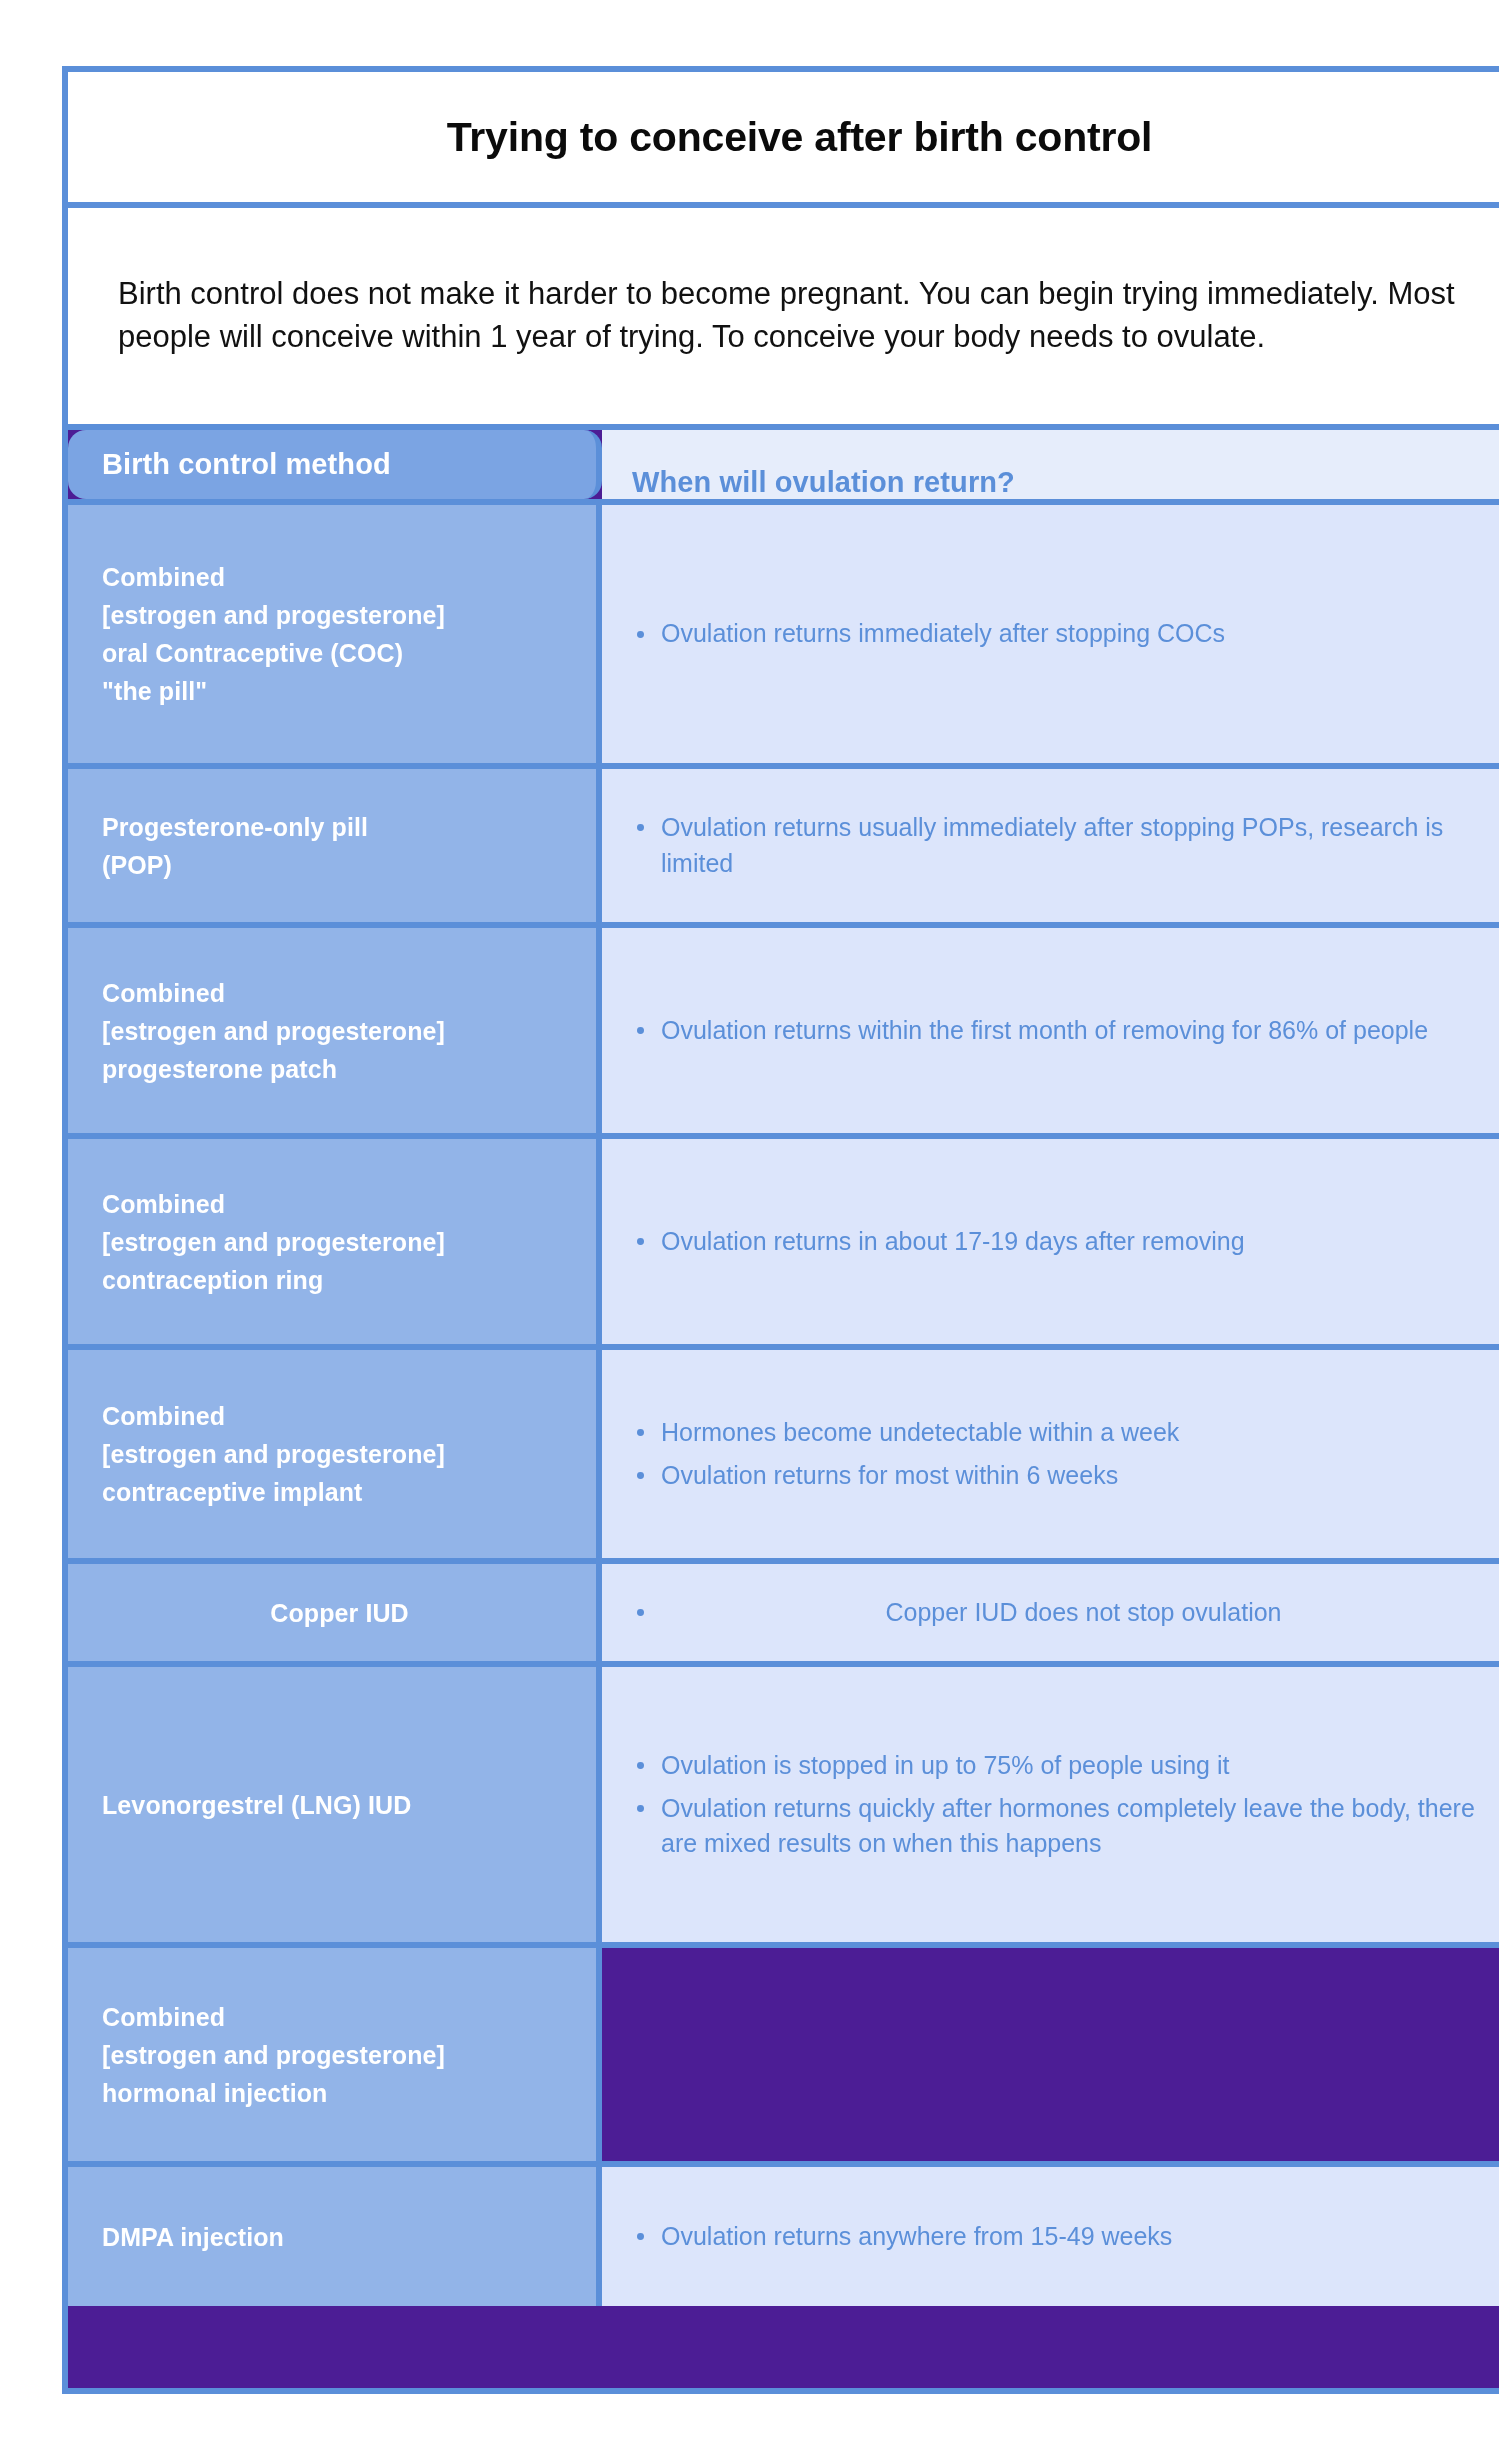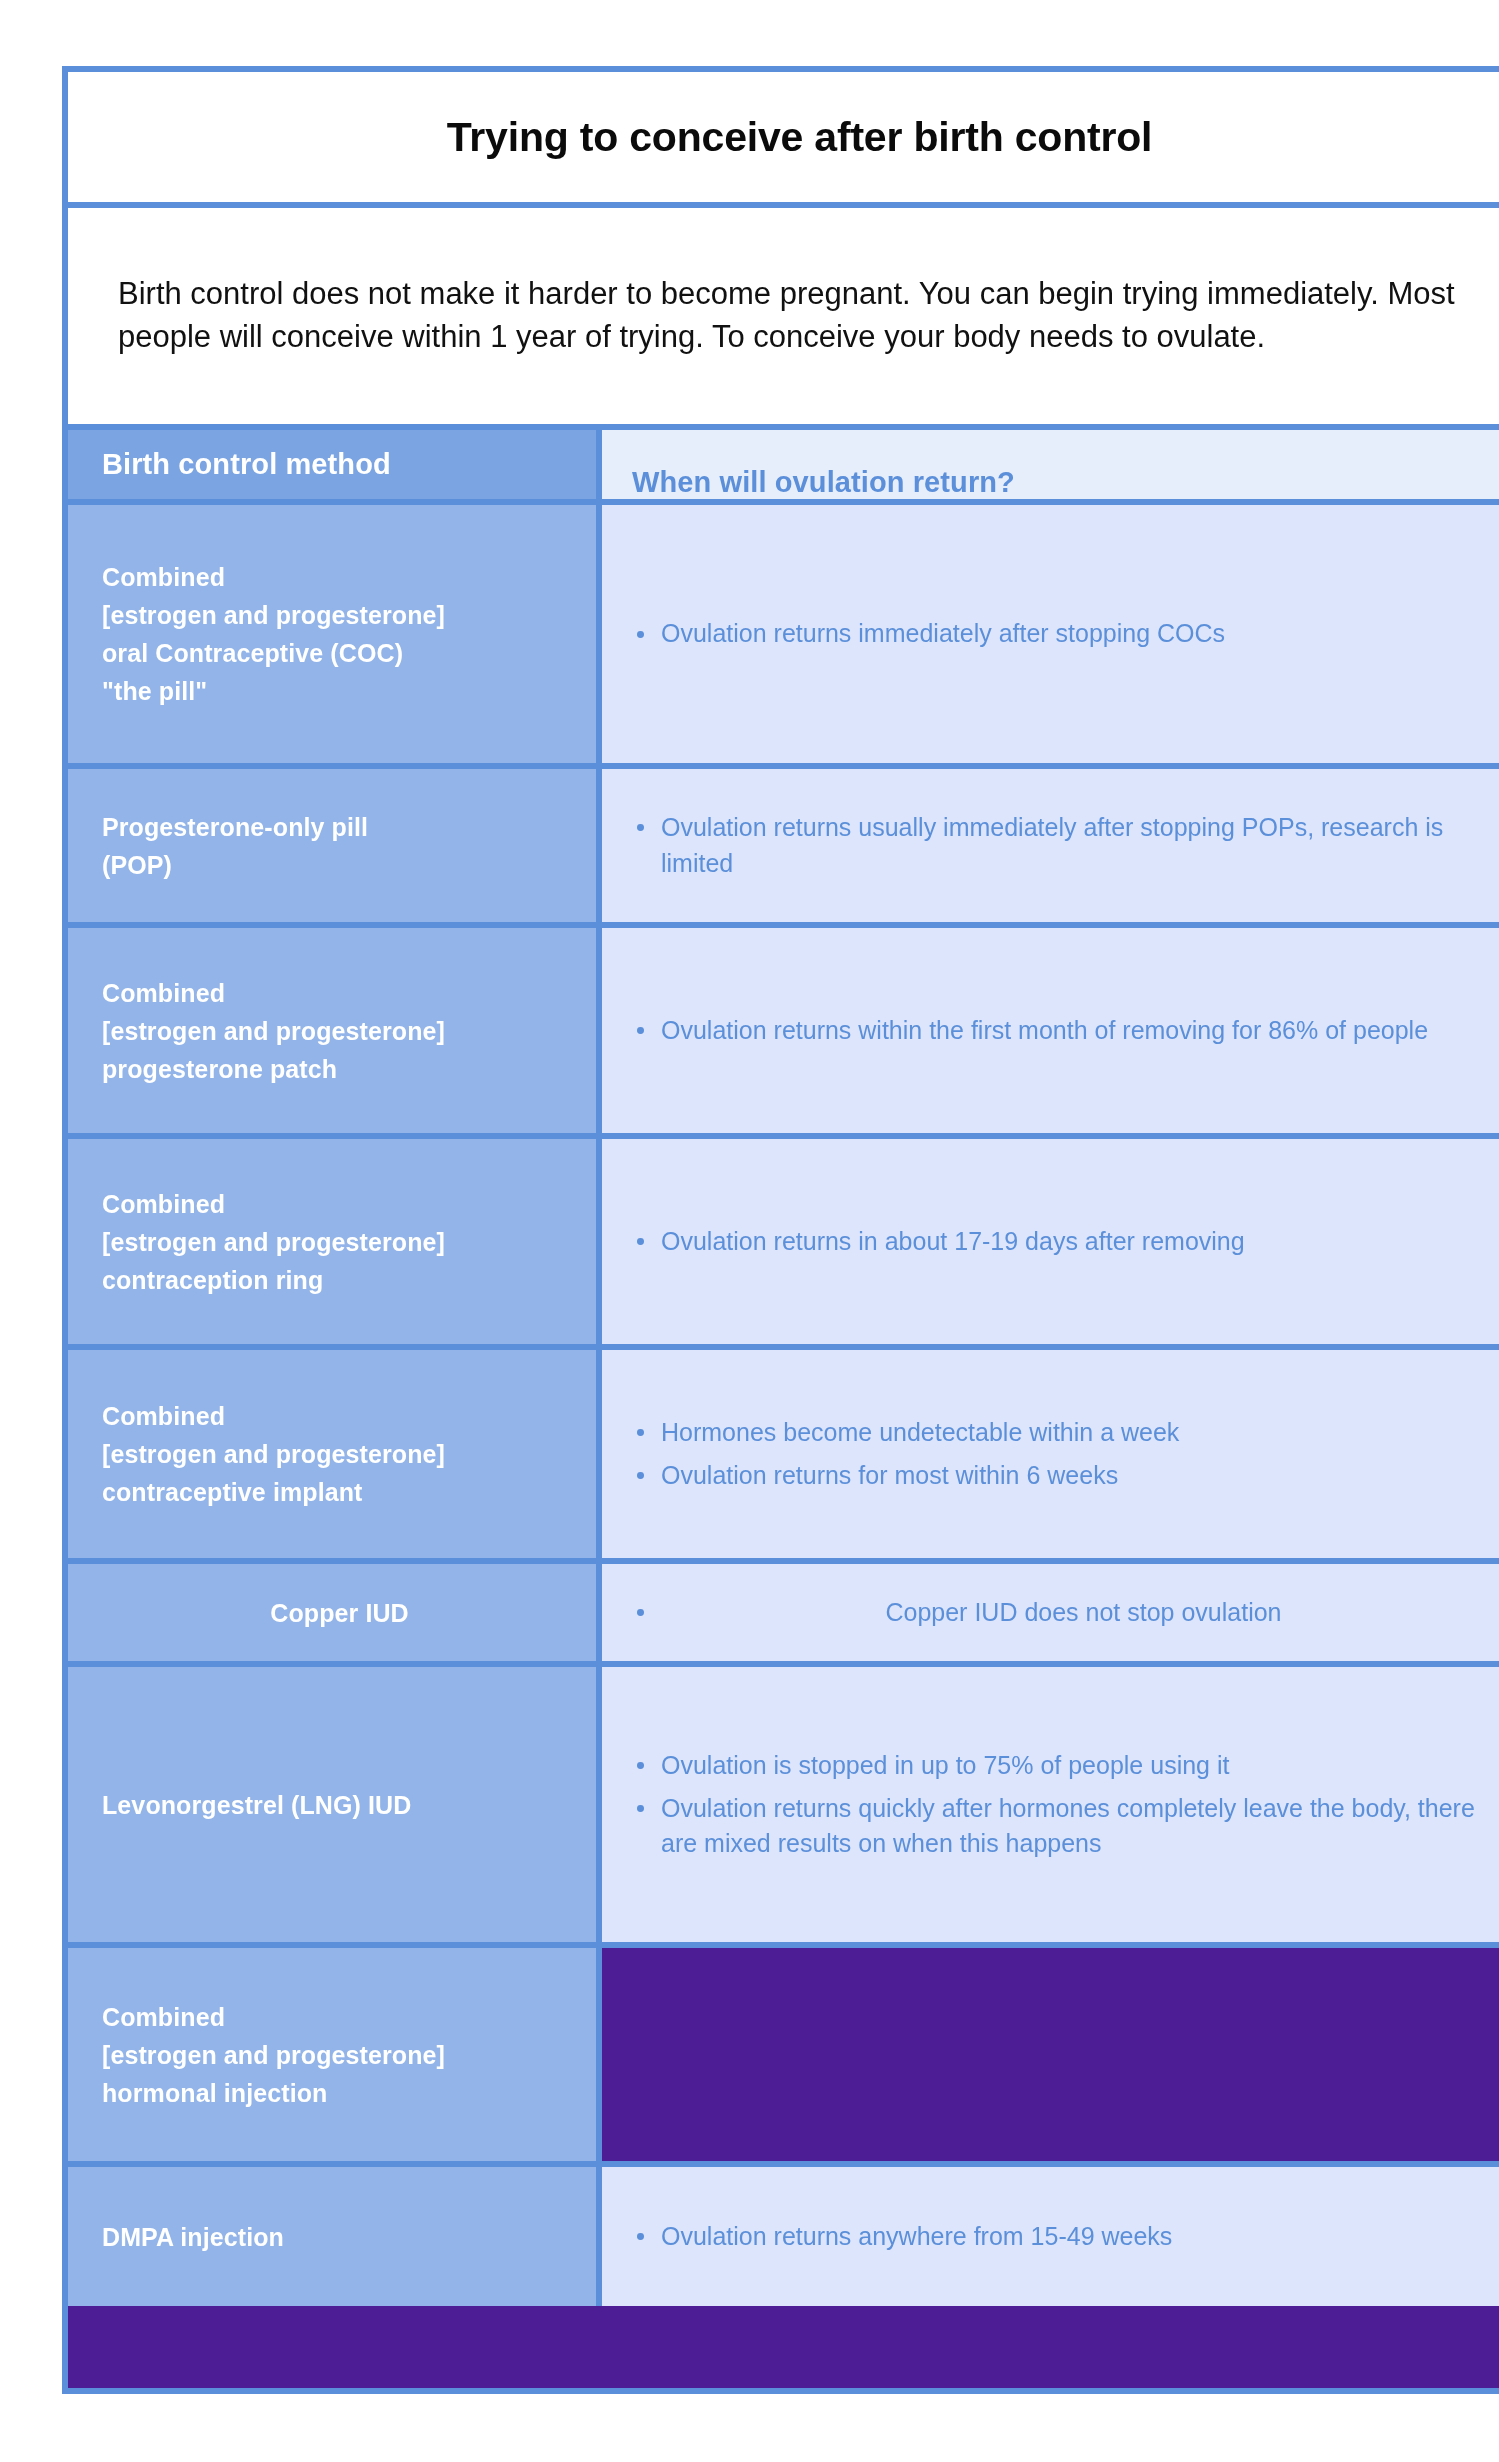--- a/index.html
+++ b/index.html
@@ -92,21 +92,21 @@
     box-sizing: border-box;
     background: #dce5fb;
     display: flex;
     flex-direction: column;
     justify-content: center;
     padding: 0 25px 0 30px;
   }
 
   
   .row-header { }
-  .row-header .cell-left { background: #7ba4e3; }
+  .row-header .cell-left { background: #7ba4e3; border-radius: 18px; }
   .row-header .cell-right { background: #e6edfb; }
 
   .header-label {
     font-size: 29px;
     font-weight: bold;
     color: #ffffff;
     letter-spacing: 0.1px;
   }
   .header-label-right {
     font-size: 29px;

